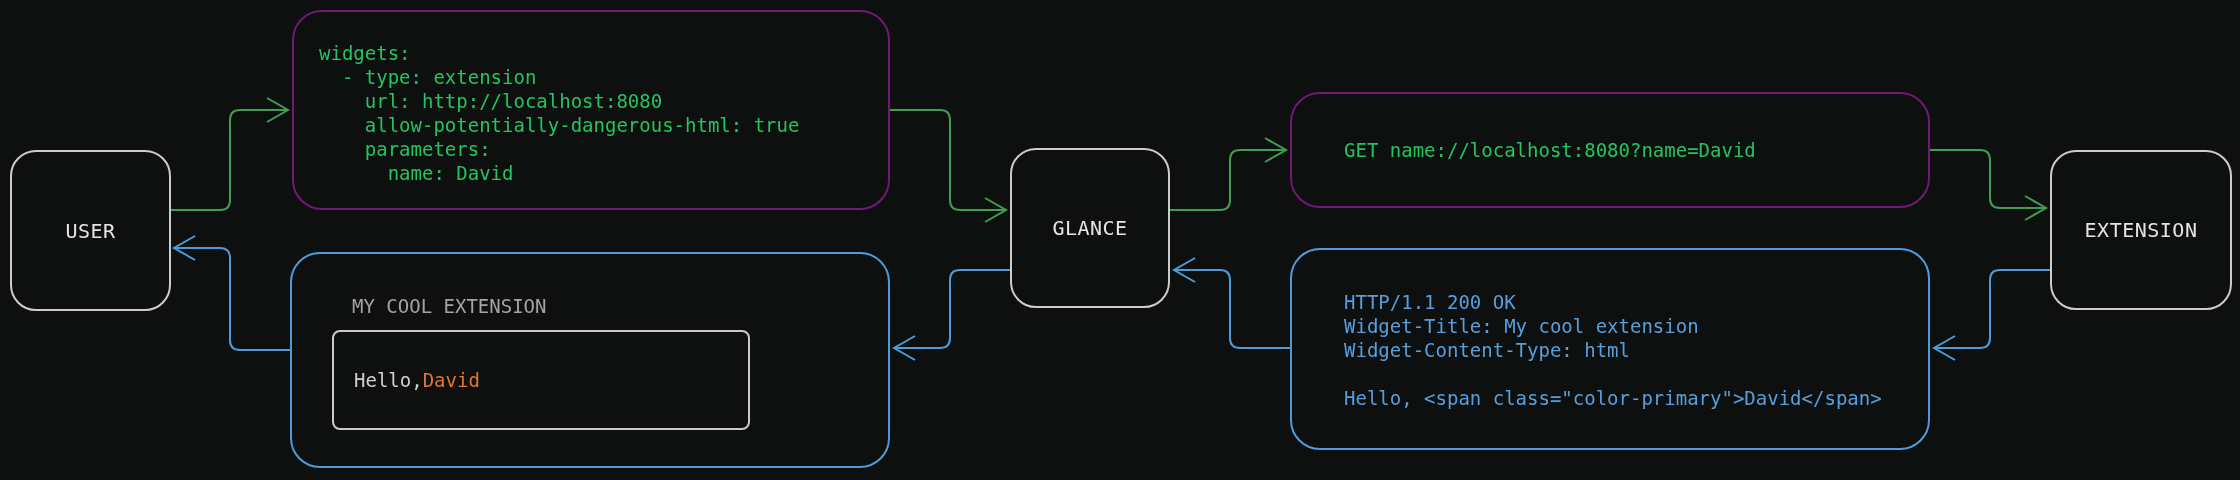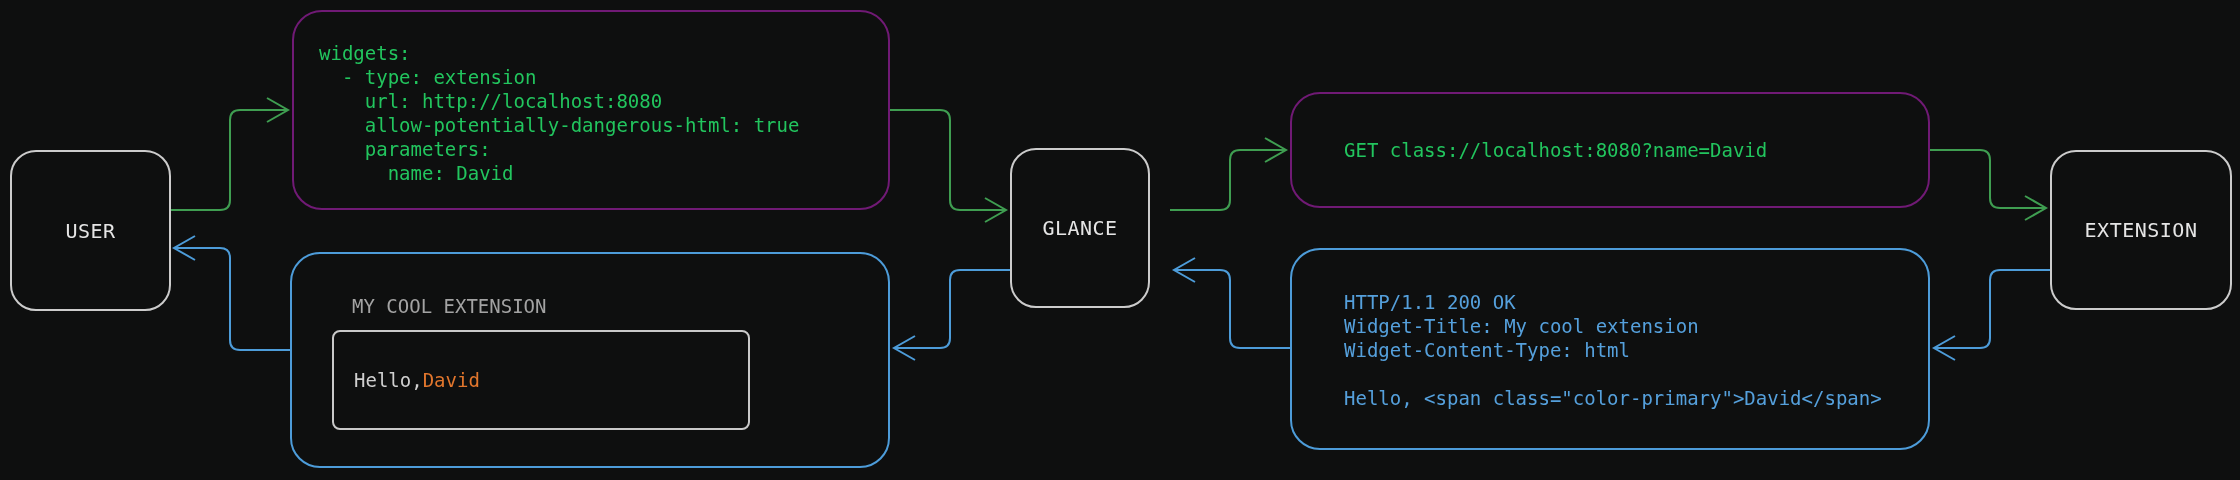--- a/index.html
+++ b/index.html
@@ -37,21 +37,21 @@
     display: flex;
     align-items: center;
     justify-content: center;
     color: #e5e5e5;
     font-size: 20px;
     letter-spacing: 0.5px;
     box-sizing: border-box;
     background: #0e0f0f;
   }
   .node-user      { left: 10px;   top: 150px; width: 161px; height: 161px; }
-  .node-glance    { left: 1010px; top: 148px; width: 140px; height: 160px; text-align: center; }
+  .node-glance    { left: 1010px; top: 148px; width: 160px; height: 160px; text-align: center; }
   .node-extension { left: 2050px; top: 150px; width: 182px; height: 160px; }
 
   .box {
     position: absolute;
     border-radius: 30px;
     box-sizing: border-box;
     background: #0e0f0f;
   }
   .box-green { border: 2px solid #701a75; color: #22c55e; }
   .box-blue  { border: 2px solid #4d9cd9; color: #55a0dc; }
@@ -153,21 +153,21 @@
   <div class="box box-green box-config">
     <pre>widgets:
   - type: extension
     url: http://localhost:8080
     allow-potentially-dangerous-html: true
     parameters:
       name: David</pre>
   </div>
 
   <div class="box box-green box-request">
-    <pre>GET class://localhost:8080?name=David</pre>
+    <pre>GET name://localhost:8080?name=David</pre>
   </div>
 
   <div class="box box-blue box-response">
     <pre>HTTP/1.1 200 OK
 Widget-Title: My cool extension
 Widget-Content-Type: html
 
 Hello, &lt;span class="color-primary"&gt;David&lt;/span&gt;</pre>
   </div>
 

